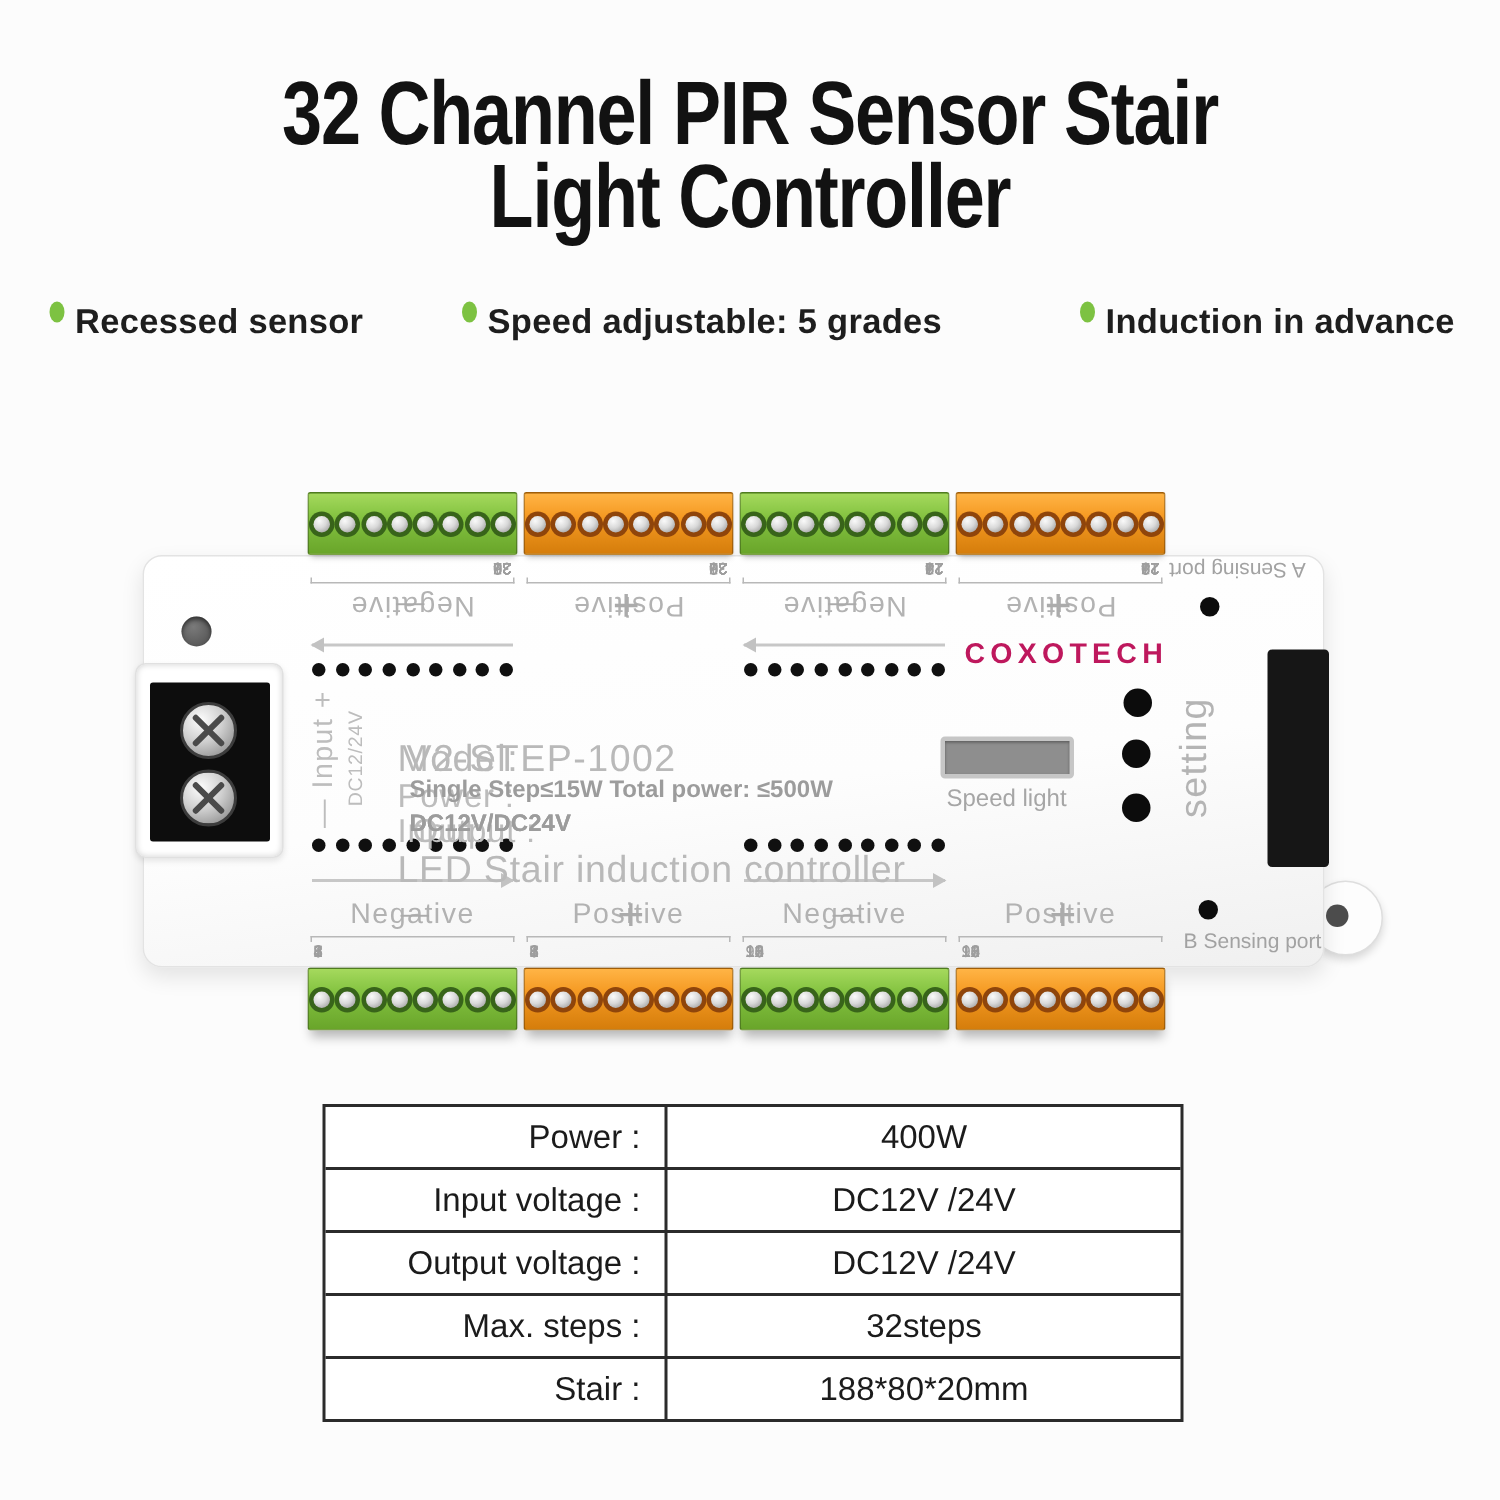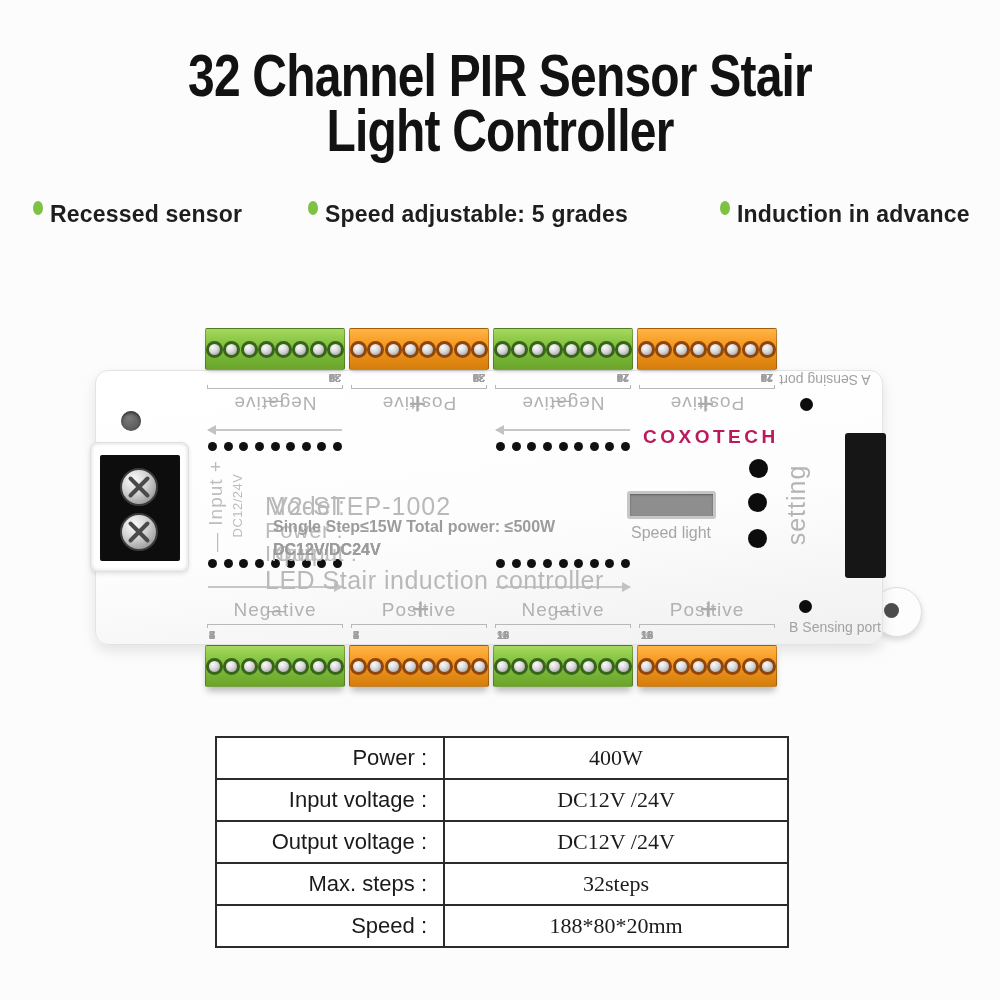--- a/index.html
+++ b/index.html
@@ -104,21 +104,21 @@
   .l2 .bd,.l3 .bd{font-size:16px;margin-left:8px;}
   .l2,.l3{height:23px;}
   .l3 .lt.out{margin-left:10px;}
   .l4{font-size:25px;height:27px;color:#b9b9b9;letter-spacing:0.5px;margin-top:2px;}
   
   .spec{position:absolute;left:215px;top:736px;width:570px;border:2px solid #2b2b2b;background:#fff;}
   .spec .trow{display:flex;height:40px;border-bottom:2px solid #2b2b2b;}
   .spec .trow:last-child{border-bottom:none;}
   .spec .tl{width:210px;border-right:2px solid #2b2b2b;display:flex;align-items:center;justify-content:flex-end;
     padding-right:16px;font-size:22px;color:#1b1b1b;}
-  .spec .tv{flex:1;display:flex;align-items:center;justify-content:center;font-size:22px;color:#1b1b1b;font-family:Liberation Serif, serif;}
+  .spec .tv{flex:1;display:flex;align-items:center;justify-content:center;font-size:22px;color:#1b1b1b;}
 </style>
 </head>
 <body>
 
 <div class="title">
   <div>32 Channel PIR Sensor Stair</div>
   <div>Light Controller</div>
 </div>
 
 <div class="feature" style="left:33px">
@@ -597,16 +597,16 @@
   </div>
   <div class="trow">
     <div class="tl">Output voltage :</div>
     <div class="tv">DC12V /24V</div>
   </div>
   <div class="trow">
     <div class="tl">Max. steps :</div>
     <div class="tv">32steps</div>
   </div>
   <div class="trow">
-    <div class="tl">Speed :</div>
+    <div class="tl">Stair :</div>
     <div class="tv">188*80*20mm</div>
   </div>
 </div>
 
 </body></html>

